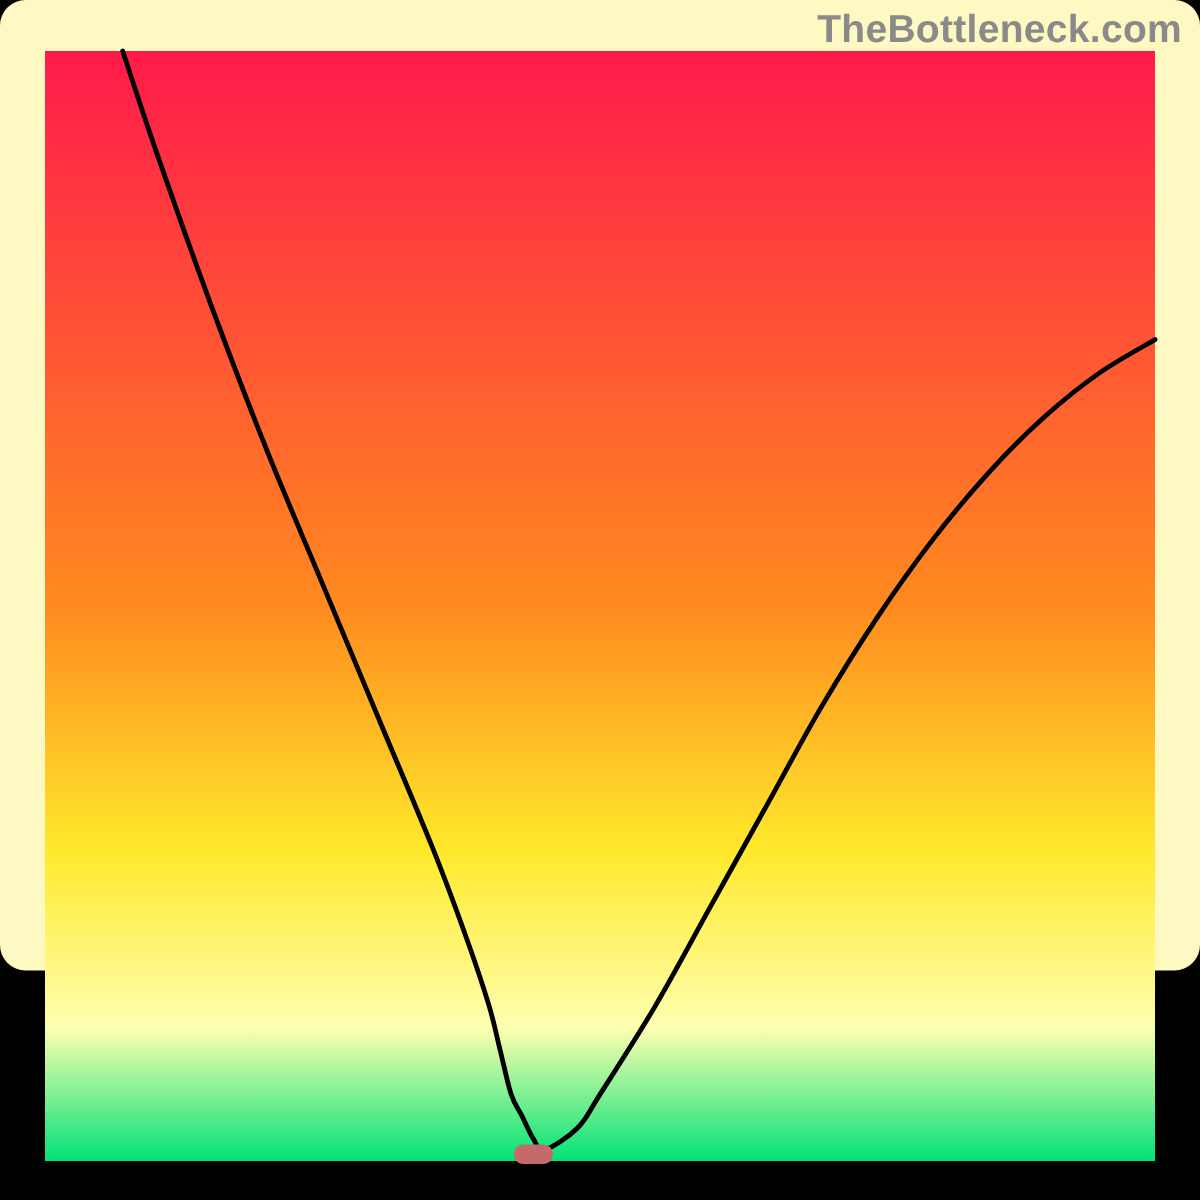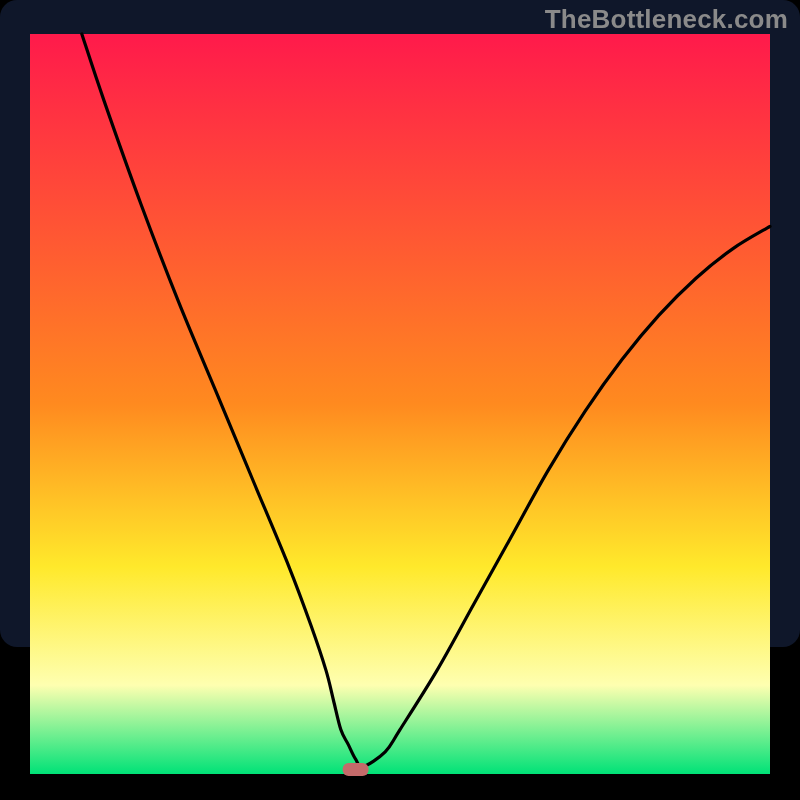--- a/index.html
+++ b/index.html
@@ -9,21 +9,21 @@
     height: 800px;
     background: #000;
     overflow: hidden;
   }
   .frame {
     position: absolute;
     left: 0;
     top: 0;
     width: 800px;
     height: 647px;
-    background: #0f172a;
+    background: #fef9c3;
     border-radius: 17px;
   }
   .watermark {
     position: absolute;
     top: 4px;
     right: 12px;
     font-family: Arial, Helvetica, sans-serif;
     font-size: 26px;
     font-weight: 600;
     color: #8a8a8a;

